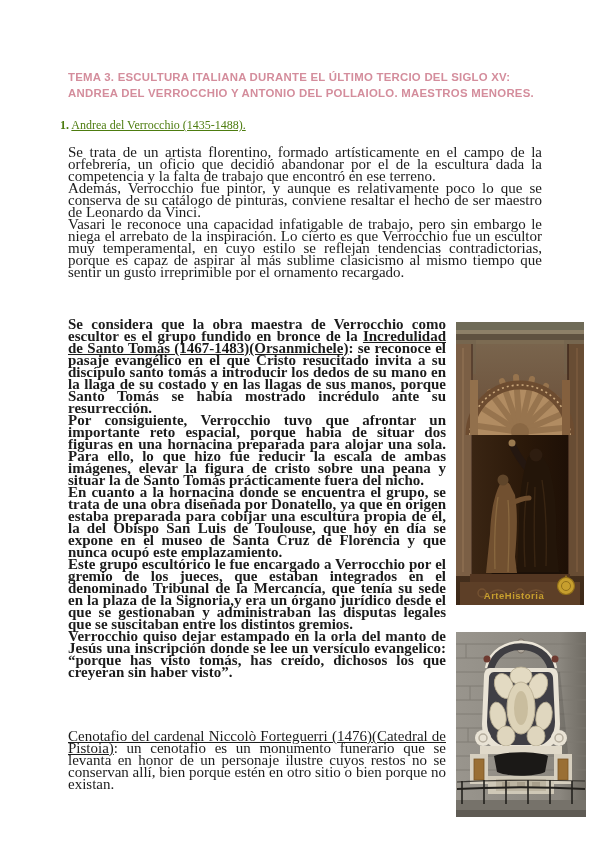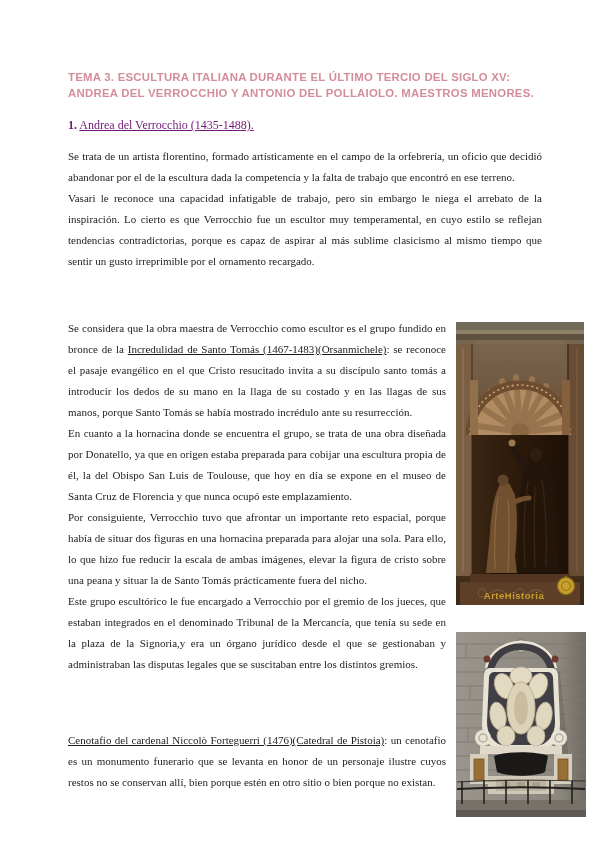--- a/index.html
+++ b/index.html
@@ -7,58 +7,60 @@
     position:relative;width:600px;height:848px;background:#ffffff;overflow:hidden;
     font-family:"Liberation Serif","DejaVu Serif",serif;color:#1c1c1c;
   }
   .doc-title{
     position:absolute;left:68px;top:69px;width:476px;
     font-family:"Liberation Sans","DejaVu Sans",sans-serif;
     font-weight:bold;font-size:11.4px;line-height:16px;letter-spacing:0.25px;
     color:#d48d9c;text-align:left;
   }
   .section-heading{
-    position:absolute;left:68px;top:118px;width:476px;
-    font-size:12px;line-height:15px;color:#701a75;
+    position:absolute;left:60px;top:118px;width:476px;
+    font-size:12px;line-height:15px;color:#4d7c0f;
   }
   .section-heading .num{font-weight:bold;text-decoration:none;}
   .section-heading .name{text-decoration:underline;}
   .tblock{
     position:absolute;left:68px;text-align:justify;
-    font-size:11px;line-height:21px;color:#1c1c1c;
+    font-size:15px;line-height:12px;color:#1c1c1c;
   }
   .tblock p{margin:0;padding:0;}
   .block-a{top:146px;width:474px;}
-  .block-b{top:318px;width:378px;}
+  .block-b{top:318px;width:378px;font-weight:bold;}
   .block-c{top:712px;width:378px;margin-top:18px;}
   .u{text-decoration:underline;}
   .photo{position:absolute;display:block;}
   .photo-1{left:456px;top:322px;width:128px;height:283px;text-align:center;}
   .photo-2{left:456px;top:632px;width:130px;height:185px;}
   svg{display:block;}
 </style>
 </head>
 <body>
 
 <div class="page">
 
   <div class="doc-title">TEMA 3. ESCULTURA ITALIANA DURANTE EL ÚLTIMO TERCIO DEL SIGLO XV: ANDREA DEL VERROCCHIO Y ANTONIO DEL POLLAIOLO. MAESTROS MENORES.</div>
 
   <div class="section-heading"><span class="num">1.</span> <span class="name">Andrea del Verrocchio (1435-1488).</span></div>
 
   <div class="tblock block-a">
     <p>Se trata de un artista florentino, formado artísticamente en el campo de la orfebrería, un oficio que decidió abandonar por el de la escultura dada la competencia y la falta de trabajo que encontró en ese terreno.</p>
+    <p>Además, Verrocchio fue pintor, y aunque es relativamente poco lo que se conserva de su catálogo de pinturas, conviene resaltar el hecho de ser maestro de Leonardo da Vinci.</p>
     <p>Vasari le reconoce una capacidad infatigable de trabajo, pero sin embargo le niega el arrebato de la inspiración. Lo cierto es que Verrocchio fue un escultor muy temperamental, en cuyo estilo se reflejan tendencias contradictorias, porque es capaz de aspirar al más sublime clasicismo al mismo tiempo que sentir un gusto irreprimible por el ornamento recargado.</p>
   </div>
 
   <div class="tblock block-b">
     <p><span>Se considera que la obra maestra de Verrocchio como escultor es el grupo fundido en bronce de la </span><span class="u">Incredulidad de Santo Tomás (1467-1483)(Orsanmichele)</span><span>: se reconoce el pasaje evangélico en el que Cristo resucitado invita a su discípulo santo tomás a introducir los dedos de su mano en la llaga de su costado y en las llagas de sus manos, porque Santo Tomás se había mostrado incrédulo ante su resurrección.</span></p>
+    <p>Por consiguiente, Verrocchio tuvo que afrontar un importante reto espacial, porque había de situar dos figuras en una hornacina preparada para alojar una sola. Para ello, lo que hizo fue reducir la escala de ambas imágenes, elevar la figura de cristo sobre una peana y situar la de Santo Tomás prácticamente fuera del nicho.</p>
     <p>En cuanto a la hornacina donde se encuentra el grupo, se trata de una obra diseñada por Donatello, ya que en origen estaba preparada para cobijar una escultura propia de él, la del Obispo San Luis de Toulouse, que hoy en día se expone en el museo de Santa Cruz de Florencia y que nunca ocupó este emplazamiento.</p>
-    <p>Por consiguiente, Verrocchio tuvo que afrontar un importante reto espacial, porque había de situar dos figuras en una hornacina preparada para alojar una sola. Para ello, lo que hizo fue reducir la escala de ambas imágenes, elevar la figura de cristo sobre una peana y situar la de Santo Tomás prácticamente fuera del nicho.</p>
     <p>Este grupo escultórico le fue encargado a Verrocchio por el gremio de los jueces, que estaban integrados en el denominado Tribunal de la Mercancía, que tenía su sede en la plaza de la Signoria,y era un órgano jurídico desde el que se gestionaban y administraban las disputas legales que se suscitaban entre los distintos gremios.</p>
+    <p>Verrocchio quiso dejar estampado en la orla del manto de Jesús una inscripción donde se lee un versículo evangelico: “porque has visto tomás, has creído, dichosos los que creyeran sin haber visto”.</p>
   </div>
 
   <div class="tblock block-c">
     <p><span class="u">Cenotafio del cardenal Niccolò Forteguerri (1476)(Catedral de Pistoia)</span><span>: un cenotafio es un monumento funerario que se levanta en honor de un personaje ilustre cuyos restos no se conservan allí, bien porque estén en otro sitio o bien porque no existan.</span></p>
   </div>
 
   <div class="photo photo-1">
     <svg viewBox="0 0 128 283" width="128" height="283">
       <defs>
         <linearGradient id="g1bg" x1="0" y1="0" x2="0" y2="1">

